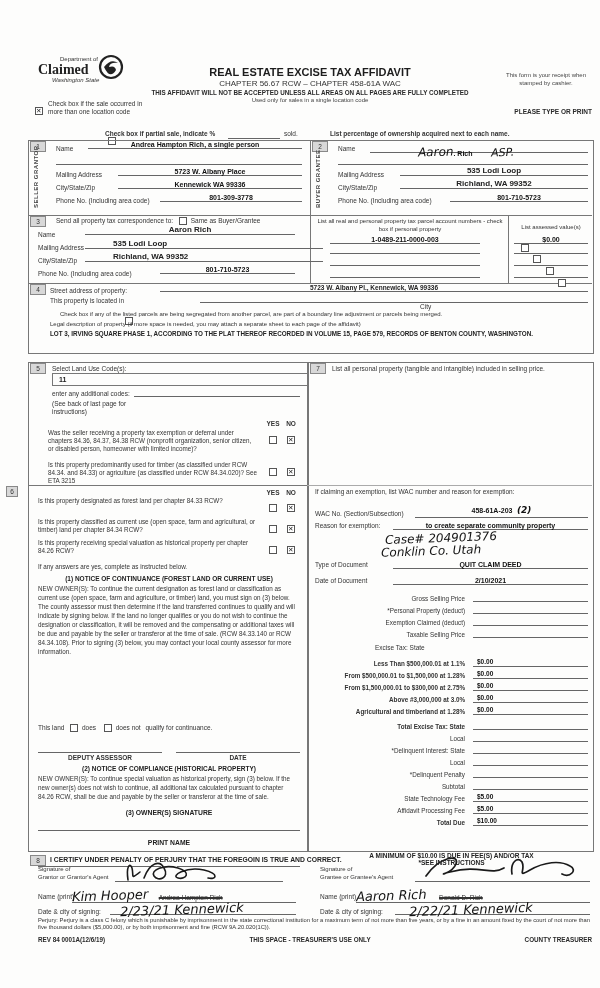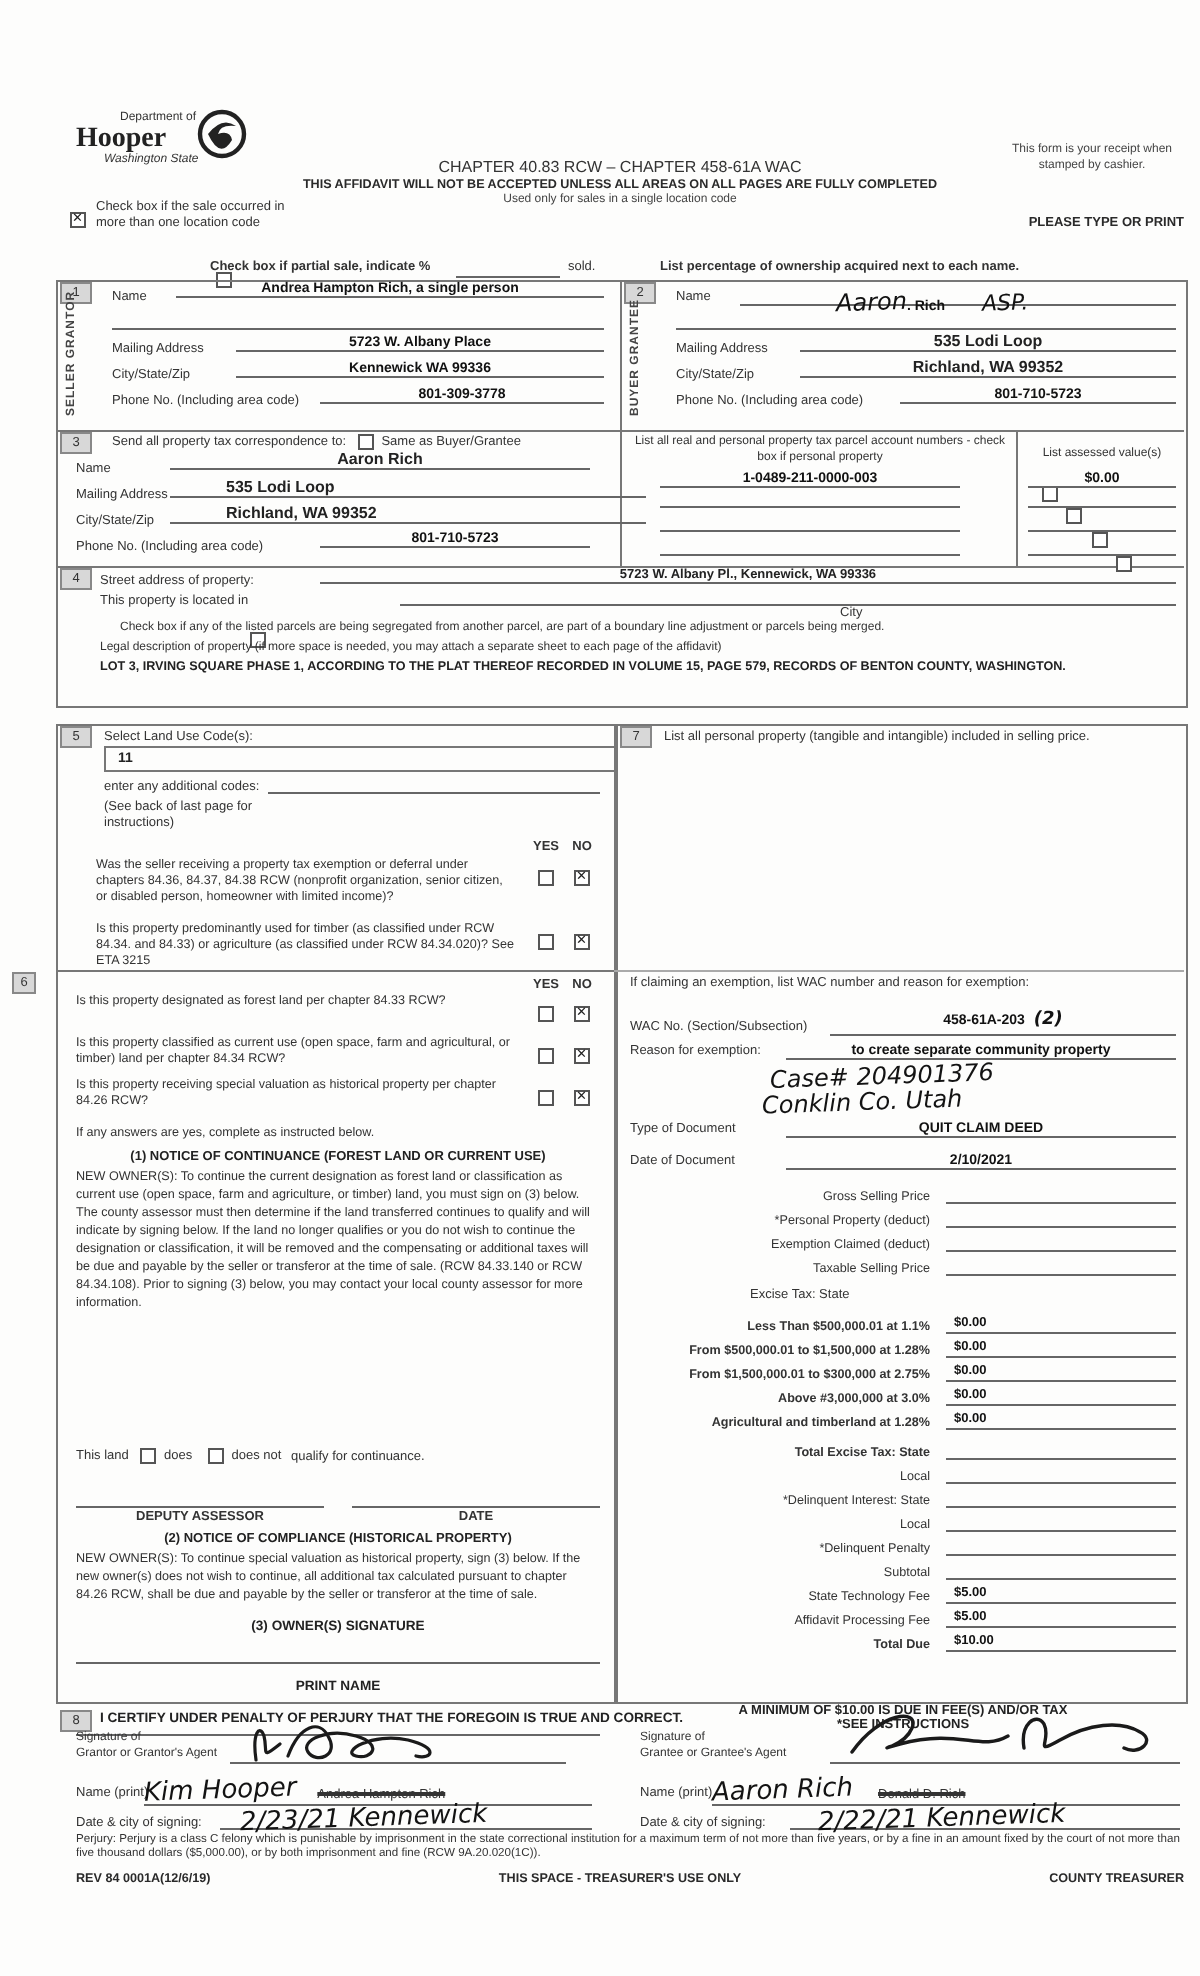--- a/index.html
+++ b/index.html
@@ -36,30 +36,31 @@
 <body>
 
 <div class="page">
 
   
 
   
   <div class="abs" style="top:56px;left:38px;width:150px;">
     <div style="position:relative;">
       <div class="sm" style="position:absolute;left:22px;top:0;color:#333;">Department of</div>
-      <div style="position:absolute;left:0;top:6px;font-size:14px;font-weight:bold;font-family:'Liberation Serif',serif;color:#222;">Hooper</div>
+      <div style="position:absolute;left:0;top:6px;font-size:14px;font-weight:bold;font-family:'Liberation Serif',serif;color:#222;">Claimed</div>
       <div class="sm" style="position:absolute;left:14px;top:21px;font-style:italic;color:#333;">Washington State</div>
       <svg class="abs" style="left:60px;top:-2px;" width="26" height="26" viewBox="0 0 26 26">
         <circle cx="13" cy="13" r="11" fill="none" stroke="#222" stroke-width="2.2"></circle>
         <path d="M6 13 q7 -9 14 -4 q-8 -1 -9 4 q6 -2 7 3 q-6 10 -12 -3z" fill="#222"></path>
       </svg>
     </div>
   </div>
 
-  <div class="abs c" style="top:79px;left:160px;width:300px;font-size:8px;color:#333;">CHAPTER 40.83 RCW – CHAPTER 458-61A WAC</div>
+  <div class="abs c" style="top:66px;left:160px;width:300px;font-size:11px;font-weight:bold;color:#1d1d1d;">REAL ESTATE EXCISE TAX AFFIDAVIT</div>
+  <div class="abs c" style="top:79px;left:160px;width:300px;font-size:8px;color:#333;">CHAPTER 56.67 RCW – CHAPTER 458-61A WAC</div>
   <div class="abs c b" style="top:89px;left:110px;width:400px;font-size:6.3px;color:#2a2a2a;">THIS AFFIDAVIT WILL NOT BE ACCEPTED UNLESS ALL AREAS ON ALL PAGES ARE FULLY COMPLETED</div>
   <div class="abs c" style="top:97px;left:160px;width:300px;font-size:6px;color:#444;">Used only for sales in a single location code</div>
 
   <div class="abs c sm" style="top:72px;left:500px;width:92px;color:#444;">This form is your receipt when stamped by cashier.</div>
   <div class="abs r b" style="top:108px;left:470px;width:122px;font-size:6.5px;color:#2a2a2a;">PLEASE TYPE OR PRINT</div>
 
   <span class="cb on abs" style="top:101px;left:35px;"></span>
   <div class="abs lbl" style="top:100px;left:48px;width:110px;">Check box if the sale occurred in more than one location code</div>
 
   

